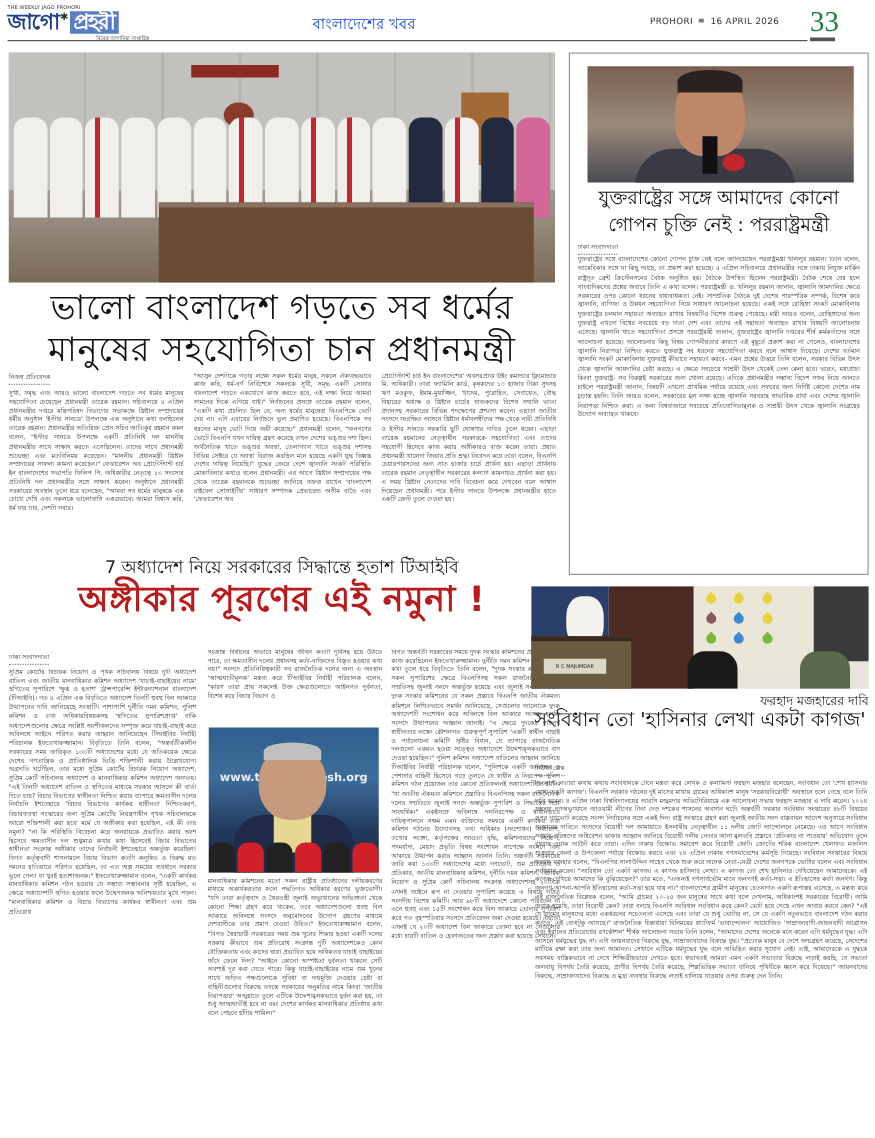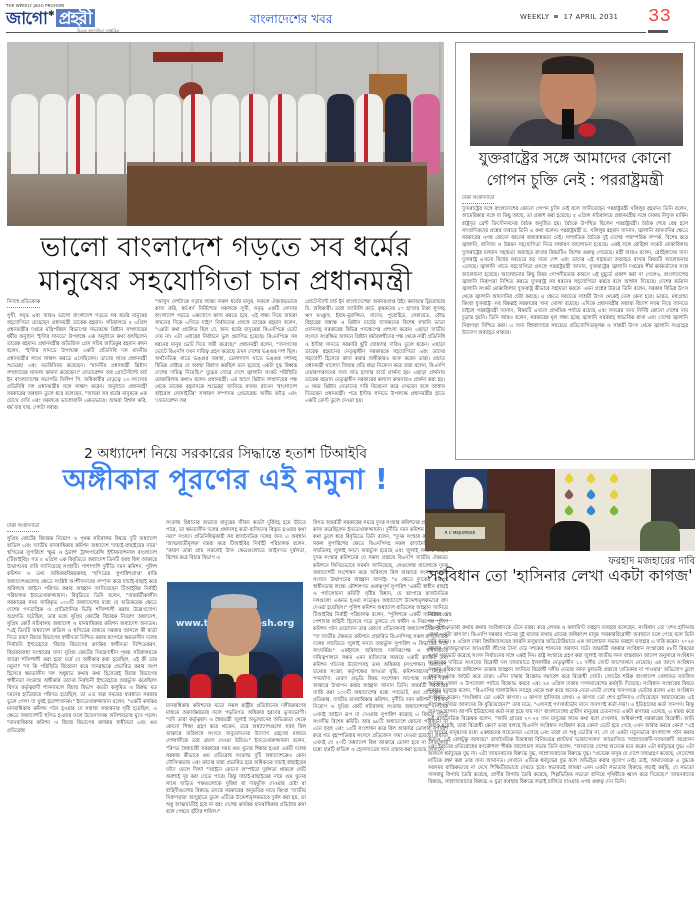--- a/index.html
+++ b/index.html
@@ -10,21 +10,21 @@
 #masthead{left:0;top:0;width:700px;height:36px}
 #mast-small{left:6px;top:3px;font-size:4px;color:#333;letter-spacing:0.1px}
 #logo{left:6px;top:7px;height:20px;display:flex;align-items:flex-end}
 #logo .l1{font-family:"DejaVu Serif",serif;font-weight:bold;font-size:17px;color:#1f3f8a;line-height:18px;letter-spacing:-1px}
 #logo .star{font-size:8px;color:#333;margin:0 1px 9px 1px}
 #logo .l2{font-family:"DejaVu Serif",serif;font-weight:bold;font-size:17px;color:#fff;background:#5a7dc4;padding:0 3px;line-height:18px;letter-spacing:-1px}
 #logo-sub{left:77px;top:28px;font-size:4px;color:#333}
 #section-title{left:250px;top:10px;font-size:12px;color:#1d4ed8}
 #date{left:520px;top:13px;font-size:7px;color:#333;letter-spacing:0.3px}
 #date .sq{display:inline-block;width:4px;height:3px;background:#777;margin:0 5px 1px}
-#pageno{left:648px;top:5px;font-family:Liberation Mono, monospace;font-size:19px;color:#ef4444}
+#pageno{left:648px;top:5px;font-family:Liberation Serif, serif;font-size:23px;color:#15803d}
 #rule{left:6px;top:32px;width:640px;height:1px;background:#555}
 #rule2{left:648px;top:30px;width:20px;height:3px;background:#555}
 
 .photo{overflow:hidden}
 #main-photo{left:7px;top:42px;width:437px;height:184px;background:linear-gradient(180deg,#b8b6b2 0%,#c7c5c1 40%,#a29a90 60%,#7a6a58 100%)}
 #main-photo .wall{position:absolute;left:0;top:0;width:100%;height:60%;background:repeating-linear-gradient(90deg,#c3c1bd 0 60px,#b5b3af 60px 62px)}
 #main-photo .plaque{position:absolute;left:146px;top:10px;width:70px;height:10px;background:#8a2a22}
 #main-photo .emblem{position:absolute;left:172px;top:40px;width:24px;height:20px;border-radius:50%;background:#8a3a2a}
 #main-photo .door{position:absolute;left:362px;top:32px;width:38px;height:58px;background:#a26a36}
 #main-photo .people{position:absolute;left:0;top:52px;width:100%;height:80px;display:flex;gap:2px;padding:0 4px}
@@ -47,21 +47,21 @@
 #fm-photo .face{position:absolute;left:70px;top:6px;width:56px;height:66px;border-radius:45% 45% 40% 40%;background:#c0866a}
 #fm-photo .hair{position:absolute;left:72px;top:3px;width:52px;height:18px;border-radius:50% 50% 0 0;background:#2a2220}
 #fm-photo .suit{position:absolute;left:38px;top:66px;width:128px;height:40px;border-radius:30px 30px 0 0;background:#3a3a44}
 #fm-photo .mic{position:absolute;left:92px;top:56px;width:12px;height:30px;background:#111}
 #fm-photo .mic2{position:absolute;left:108px;top:70px;width:18px;height:14px;border-radius:50%;background:#c0262c}
 #h2{left:462px;top:147px;width:226px;text-align:center;font-size:15px;line-height:22px;color:#111}
 #a2-byline{left:462px;top:194px}
 #a2-body{left:462px;top:205px;width:226px;height:250px;font-size:5px;line-height:7.3px}
 
 #kicker{left:7px;top:442px;width:437px;text-align:center;font-size:14px;color:#222}
-#h3{left:7px;top:458px;width:437px;text-align:center;font-size:28px;font-weight:bold;color:#3b82f6;letter-spacing:0.5px}
+#h3{left:7px;top:458px;width:437px;text-align:center;font-size:28px;font-weight:bold;color:#b91c1c;letter-spacing:0.5px}
 #a3-byline{left:7px;top:522px}
 #a3-c1{left:7px;top:535px;width:150px;height:372px}
 #a3-c2top{left:166px;top:519px;width:140px;height:56px}
 #tib-photo{left:167px;top:582px;width:136px;height:116px;background:linear-gradient(180deg,#2f5f8e 0%,#3d6d9a 35%,#223a5e 70%,#1a2a44 100%)}
 #tib-photo .web{position:absolute;left:0;top:36px;width:100%;text-align:center;font-size:9px;color:#e8eef5;font-weight:bold}
 #tib-photo .face{position:absolute;left:40px;top:16px;width:54px;height:58px;border-radius:45%;background:#c89a7c}
 #tib-photo .hair{position:absolute;left:44px;top:12px;width:46px;height:14px;border-radius:50% 50% 0 0;background:#bfbfbf}
 #tib-photo .suit{position:absolute;left:20px;top:70px;width:96px;height:50px;border-radius:24px 24px 0 0;background:#1e2a48}
 #tib-photo .shirt{position:absolute;left:52px;top:70px;width:30px;height:30px;background:#e6d890}
 #tib-photo .mics{position:absolute;left:0;top:92px;width:100%;height:24px;display:flex;gap:2px}
@@ -91,21 +91,21 @@
 
 <div id="masthead" class="abs">
   <div id="mast-small" class="abs">THE WEEKLY JAGO PROHORI</div>
   <div id="logo" class="abs">
     <span class="l1">জাগো</span>
     <span class="star">✱</span>
     <span class="l2">প্রহরী</span>
   </div>
   <div id="logo-sub" class="abs">বিবেক জাগানিয়া সাপ্তাহিক</div>
   <div id="section-title" class="abs">বাংলাদেশের খবর</div>
-  <div id="date" class="abs"><span>WEEKLY</span><span class="sq"></span><span>17 APRIL 2031</span></div>
+  <div id="date" class="abs"><span>PROHORI</span><span class="sq"></span><span>16 APRIL 2026</span></div>
   <div id="pageno" class="abs">33</div>
   <div id="rule" class="abs"></div>
   <div id="rule2" class="abs"></div>
 </div>
 
 <div id="main-photo" class="abs photo" title="Prime Minister with Christian community leaders at Easter Sunday meeting">
   <div class="wall"></div>
   <div class="plaque"></div>
   <div class="emblem"></div>
   <div class="door"></div>
@@ -139,21 +139,21 @@
   <div class="suit"></div>
   <div class="face"></div>
   <div class="hair"></div>
   <div class="mic"></div>
   <div class="mic2"></div>
 </div>
 <div id="h2" class="abs">যুক্তরাষ্ট্রের সঙ্গে আমাদের কোনো গোপন চুক্তি নেই : পররাষ্ট্রমন্ত্রী</div>
 <div id="a2-byline" class="abs byline">ঢাকা সংবাদদাতা</div>
 <div id="a2-body" class="abs col">যুক্তরাষ্ট্রের সঙ্গে বাংলাদেশের কোনো গোপন চুক্তি নেই বলে জানিয়েছেন পররাষ্ট্রমন্ত্রী খলিলুর রহমান। তিনি বলেন, আমেরিকার সঙ্গে যা কিছু আছে, তা প্রকাশ করা হয়েছে। ৫ এপ্রিল সচিবালয়ে প্রধানমন্ত্রীর সঙ্গে ঢাকায় নিযুক্ত মার্কিন রাষ্ট্রদূত ব্রেন্ট ক্রিস্টেনসনের বৈঠক অনুষ্ঠিত হয়। বৈঠকে উপস্থিত ছিলেন পররাষ্ট্রমন্ত্রী। বৈঠক শেষে বের হলে সাংবাদিকদের প্রশ্নের জবাবে তিনি এ কথা বলেন। পররাষ্ট্রমন্ত্রী ড. খলিলুর রহমান জানান, জ্বালানি আমদানির ক্ষেত্রে সরকারের ওপর কোনো ধরনের বাধ্যবাধকতা নেই। সাম্প্রতিক বৈঠকে দুই দেশের পারস্পরিক সম্পর্ক, বিশেষ করে জ্বালানি, বাণিজ্য ও উন্নয়ন সহযোগিতা নিয়ে সাধারণ আলোচনা হয়েছে। একই সঙ্গে রোহিঙ্গা সংকট মোকাবিলায় যুক্তরাষ্ট্রের চলমান সহায়তা অব্যাহত রাখার বিষয়টিও বিশেষ গুরুত্ব পেয়েছে। মন্ত্রী আরও বলেন, রোহিঙ্গাদের জন্য যুক্তরাষ্ট্র এখনো বিশ্বের সবচেয়ে বড় দাতা দেশ এবং তাদের এই সহায়তা অব্যাহত রাখার বিষয়টি আলোচনায় এসেছে। জ্বালানি খাতে সহযোগিতা প্রসঙ্গে পররাষ্ট্রমন্ত্রী জানান, যুক্তরাষ্ট্রের জ্বালানি দপ্তরের শীর্ষ কর্মকর্তাদের সঙ্গে আলোচনা হয়েছে। আলোচনার কিছু বিষয় গোপনীয়তার কারণে এই মুহূর্তে প্রকাশ করা না গেলেও, বাংলাদেশের জ্বালানি নিরাপত্তা নিশ্চিত করতে যুক্তরাষ্ট্র সব ধরনের সহযোগিতা করবে বলে আশ্বাস দিয়েছে। দেশের বর্তমান জ্বালানি সংকট মোকাবিলায় যুক্তরাষ্ট্র কীভাবে সহায়তা করবে- এমন প্রশ্নের উত্তরে তিনি বলেন, সরকার বিভিন্ন উৎস থেকে জ্বালানি আমদানির চেষ্টা করছে। এ ক্ষেত্রে সবচেয়ে সাশ্রয়ী উৎস থেকেই তেল কেনা হবে। ভারত, মধ্যপ্রাচ্য কিংবা যুক্তরাষ্ট্র- সব বিকল্পই সরকারের জন্য খোলা রয়েছে। এদিকে প্রধানমন্ত্রীর সম্ভাব্য বিদেশ সফর নিয়ে জানতে চাইলে পররাষ্ট্রমন্ত্রী জানান, বিষয়টি এখনো প্রাথমিক পর্যায়ে রয়েছে এবং সফরের জন্য নির্দিষ্ট কোনো দেশের নাম চূড়ান্ত হয়নি। তিনি আরও বলেন, সরকারের মূল লক্ষ্য হচ্ছে জ্বালানি সরবরাহ স্বাভাবিক রাখা এবং দেশের জ্বালানি নিরাপত্তা নিশ্চিত করা। এ জন্য বিশ্ববাজারে সবচেয়ে প্রতিযোগিতামূলক ও সাশ্রয়ী উৎস থেকে জ্বালানি সংগ্রহের উদ্যোগ অব্যাহত থাকবে।</div>
 
-<div id="kicker" class="abs">2 অধ্যাদেশ নিয়ে সরকারের সিদ্ধান্তে হতাশ টিআইবি</div>
+<div id="kicker" class="abs">7 অধ্যাদেশ নিয়ে সরকারের সিদ্ধান্তে হতাশ টিআইবি</div>
 <div id="h3" class="abs">অঙ্গীকার পূরণের এই নমুনা !</div>
 <div id="a3-byline" class="abs byline">ঢাকা সংবাদদাতা</div>
 <div id="a3-c1" class="abs col">সুপ্রিম কোর্টের বিচারক নিয়োগ ও পৃথক সচিবালয় বিষয়ে দুটি অধ্যাদেশ বাতিল এবং জাতীয় মানবাধিকার কমিশন অধ্যাদেশ 'যাচাই-বাছাইয়ের নামে' স্থগিতের সুপারিশে 'ক্ষুব্ধ ও হতাশ' ট্রান্সপারেন্সি ইন্টারন্যাশনাল বাংলাদেশ (টিআইবি)। গত ৫ এপ্রিল এক বিবৃতিতে অধ্যাদেশ তিনটি হুবহু বিল আকারে উত্থাপনের দাবি জানিয়েছে সংস্থাটি। পাশাপাশি দুর্নীতি দমন কমিশন, পুলিশ কমিশন ও তথ্য অধিকারবিষয়কসহ 'স্থগিতের সুপারিশপ্রাপ্ত' বাকি অধ্যাদেশগুলোর ক্ষেত্রে সংশ্লিষ্ট অংশীজনদের সম্পৃক্ত করে যাচাই-বাছাই করে অবিলম্বে আইনে পরিণত করার আহ্বান জানিয়েছেন টিআইবির নির্বাহী পরিচালক ইফতেখারুজ্জামান। বিবৃতিতে তিনি বলেন, "অন্তর্বর্তীকালীন সরকারের সময় জারিকৃত ১৩৩টি অধ্যাদেশের মধ্যে যে অতিকয়েক ক্ষেত্রে দেশের গণতান্ত্রিক ও প্রাতিষ্ঠানিক ভিত্তি শক্তিশালী করায় উল্লেখযোগ্য অগ্রগতি ঘটেছিল, তার মধ্যে সুপ্রিম কোর্টের বিচারক নিয়োগ অধ্যাদেশ, সুপ্রিম কোর্ট সচিবালয় অধ্যাদেশ ও মানবাধিকার কমিশন অধ্যাদেশ অন্যতম। "এই তিনটি অধ্যাদেশ বাতিল ও স্থগিতের মাধ্যমে সরকার আসলে কী বার্তা দিতে চায়? বিচার বিভাগের স্বাধীনতা নিশ্চিত করার ব্যাপারে ক্ষমতাসীন দলের নির্বাচনি ইশতেহারে 'বিচার বিভাগের কার্যকর স্বাধীনতা নিশ্চিতকরণ, বিচারব্যবস্থা সংস্কারের জন্য সুপ্রিম কোর্টের নিয়ন্ত্রণাধীন পৃথক সচিবালয়কে আরো শক্তিশালী করা হবে' মর্মে যে অঙ্গীকার করা হয়েছিল, এই কী তার নমুনা? "না কি পরিস্থিতি বিবেচনা করে জনরায়কে প্রভাবিত করার অংশ হিসেবে ক্ষমতাসীন দল শুধুমাত্র কথার কথা হিসেবেই বিচার বিভাগের স্বাধীনতা সংক্রান্ত অঙ্গীকার তাদের নির্বাচনী ইশতেহারে অন্তর্ভুক্ত করেছিল! বিগত কর্তৃত্ববাদী শাসনামলে বিচার বিভাগ কতটা কলুষিত ও বিরুদ্ধ মত দমনের হাতিয়ারে পরিণত হয়েছিল, তা এত অল্প সময়ের ব্যবধানে সরকার ভুলে গেল! যা খুবই হতাশাজনক।" ইফতেখারুজ্জামান বলেন, "একটি কার্যকর মানবাধিকার কমিশন গঠন হওয়ার যে সম্ভাব্য সম্ভাবনার সৃষ্টি হয়েছিল, এ ক্ষেত্রে অধ্যাদেশটি স্থগিত হওয়ার ফলে উদ্বেগজনক অনিশ্চয়তার মুখে পড়ল। "মানবাধিকার কমিশন ও বিচার বিভাগের কার্যকর স্বাধীনতা এবং গুম প্রতিরোধ</div>
 <div id="a3-c2top" class="abs col">সংক্রান্ত বিধানের অভাবে মানুষের জীবন কতটা দুর্বিসহ হয়ে উঠতে পারে, তা ক্ষমতাসীন দলের প্রধানসহ কর্তা-ব্যক্তিদের বিস্তৃত হওয়ার কথা নয়!" সংসদে প্রতিনিধিত্বকারী সব রাজনৈতিক দলের জন্য এ অবস্থান 'আত্মঘাতীমূলক' মন্তব্য করে টিআইবির নির্বাহী পরিচালক বলেন, "কারণ তারা প্রায় সকলেই উক্ত ক্ষেত্রগুলোতে আইনগত দুর্বলতা, বিশেষ করে বিচার বিভাগ ও</div>
 <div id="tib-photo" class="abs photo" title="TIB executive director speaking at press conference">
   <div class="web">www.ti-bangladesh.org</div>
   <div class="suit"></div>
   <div class="shirt"></div>
   <div class="face"></div>
   <div class="hair"></div>

